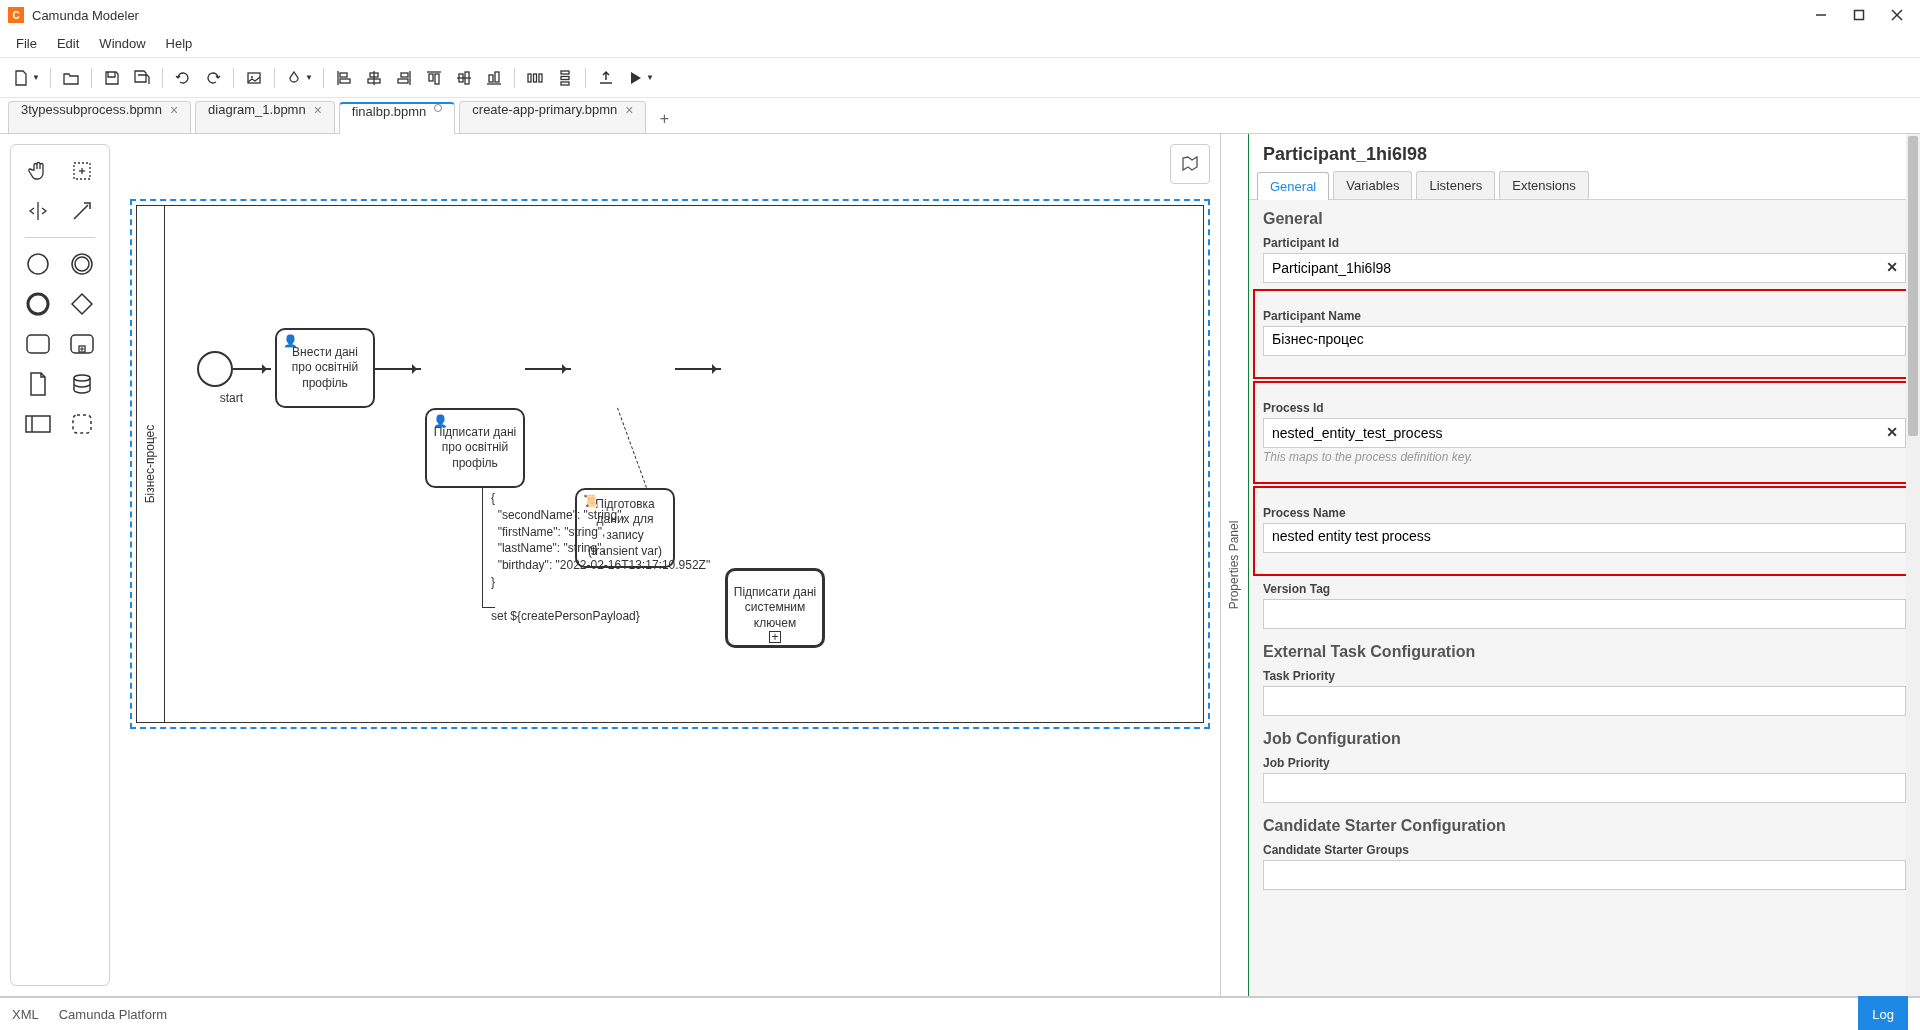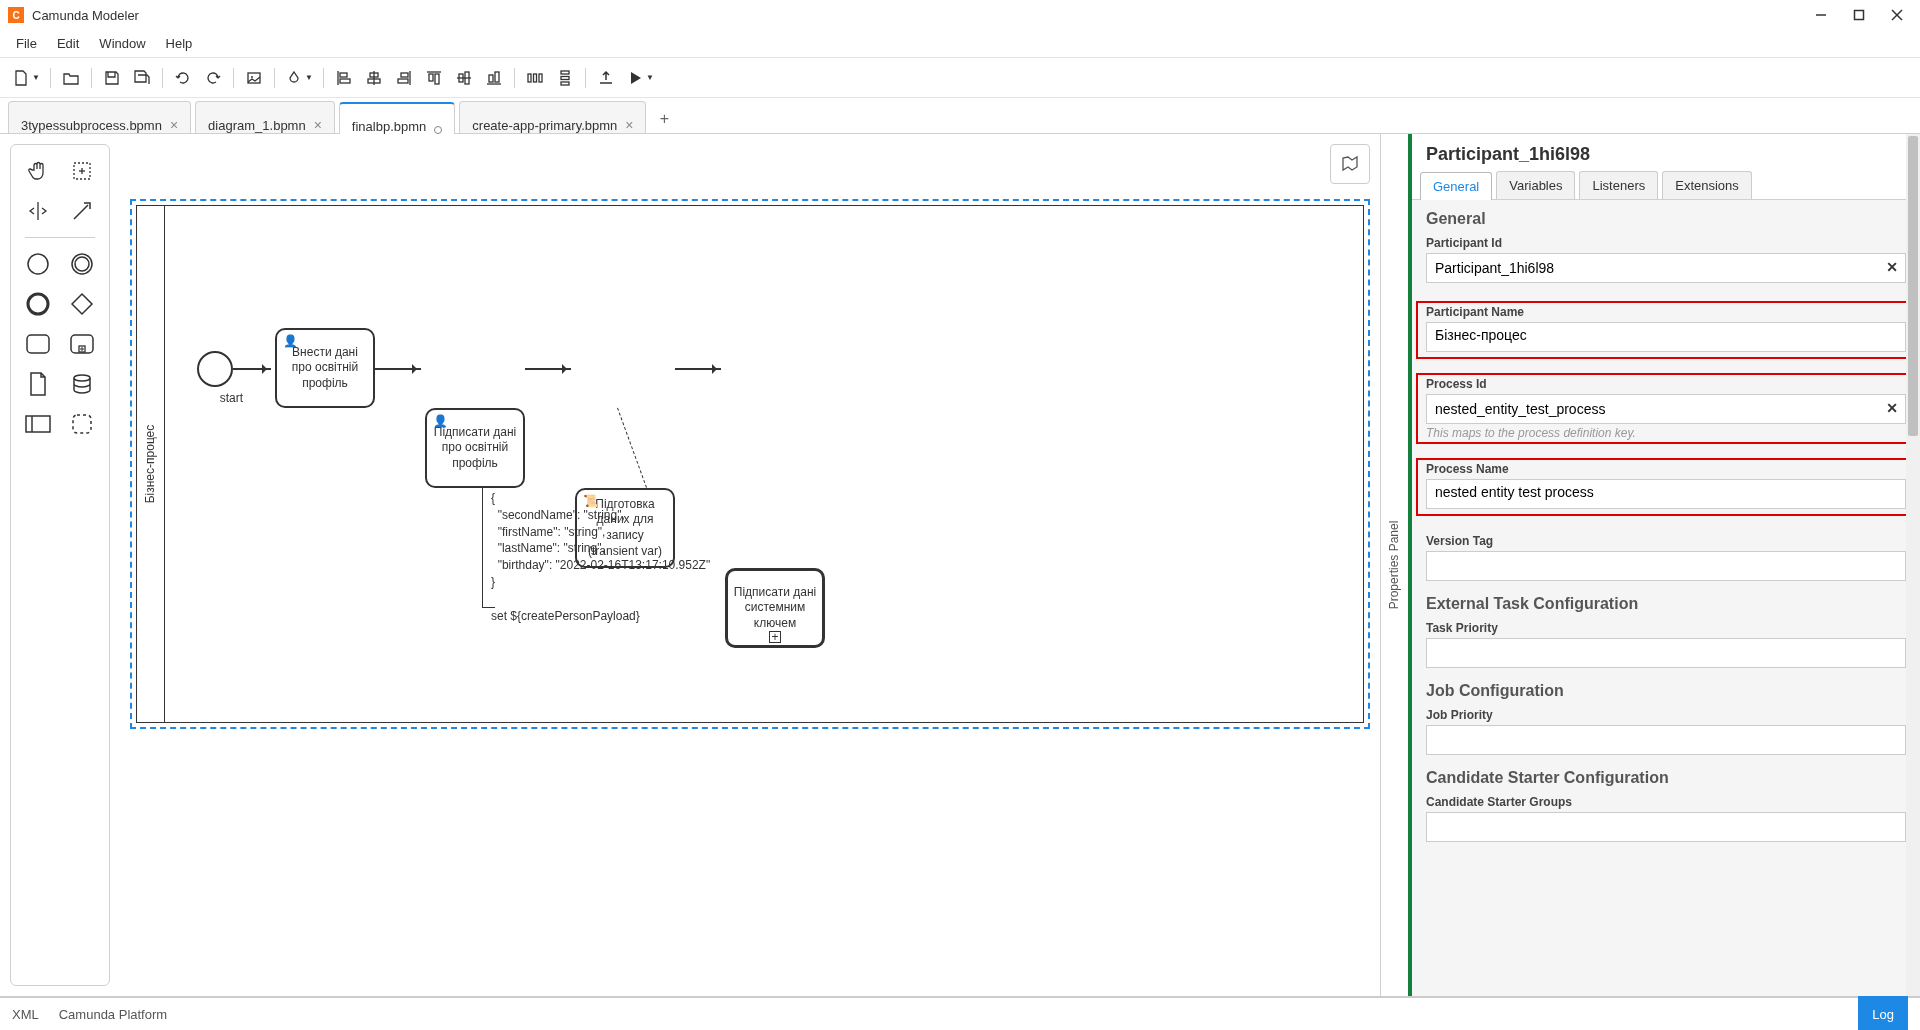--- a/index.html
+++ b/index.html
@@ -19,21 +19,21 @@
   
   .toolbar { height: 40px; display: flex; align-items: center; padding: 0 8px; gap: 2px; border-bottom: 1px solid #e5e5e5; }
   .tb-btn { width: 28px; height: 28px; display: flex; align-items: center; justify-content: center; cursor: pointer; color: #333; }
   .tb-sep { width: 1px; height: 20px; background: #d0d0d0; margin: 0 4px; }
   .tb-btn svg { width: 18px; height: 18px; }
   .tb-btn .caret { font-size: 8px; margin-left: 2px; }
   .tb-btn.has-caret { width: 36px; }
   
   
   .tabbar { height: 36px; display: flex; align-items: flex-end; padding: 0 8px; border-bottom: 1px solid #d0d0d0; background: #fff; }
-  .tab { height: 32px; display: flex; align-items: flex-end; padding: 0 12px; gap: 8px; border: 1px solid #d0d0d0; border-bottom: none; margin-right: 4px; background: #f5f5f5; cursor: pointer; border-radius: 4px 4px 0 0; }
+  .tab { height: 32px; display: flex; align-items: flex-start; padding: 0 12px; gap: 8px; border: 1px solid #d0d0d0; border-bottom: none; margin-right: 4px; background: #f5f5f5; cursor: pointer; border-radius: 4px 4px 0 0; }
   .tab.active { background: #fff; border-top: 2px solid #1e88e5; position: relative; top: 1px; }
   .tab-close { color: #888; font-size: 14px; cursor: pointer; }
   .tab-dirty { width: 8px; height: 8px; border: 1px solid #888; border-radius: 50%; }
   .tab-add { width: 28px; height: 28px; display: flex; align-items: center; justify-content: center; cursor: pointer; font-size: 16px; color: #666; }
   
   
   .main { display: flex; height: calc(100vh - 30px - 28px - 40px - 36px - 34px); }
   
   
   .palette { width: 100px; border: 1px solid #d0d0d0; border-radius: 6px; margin: 10px; padding: 8px 4px; display: flex; flex-direction: column; align-items: center; gap: 4px; }
@@ -63,35 +63,35 @@
   .annotation { position: absolute; border-left: 1.5px solid #333; padding: 4px 8px; font-size: 12px; line-height: 1.4; white-space: pre; }
   .annotation::before { content: ''; position: absolute; top: 0; left: 0; width: 12px; height: 1.5px; background: #333; }
   .annotation::after { content: ''; position: absolute; bottom: 0; left: 0; width: 12px; height: 1.5px; background: #333; }
   .assoc-line { position: absolute; border-left: 1px dashed #333; transform-origin: top left; }
   
   
   .props-collapse { width: 28px; border-left: 1px solid #d0d0d0; display: flex; align-items: center; justify-content: center; background: #fff; cursor: pointer; }
   .props-collapse span { transform: rotate(-90deg); white-space: nowrap; font-size: 12px; color: #555; }
   
   
-  .props { width: 512px; border-left: 4px solid #15803d; background: #f5f5f5; overflow-y: auto; position: relative; }
+  .props { width: 672px; border-left: 1px solid #15803d; background: #f5f5f5; overflow-y: auto; position: relative; }
   .props-scroll { position: absolute; right: 0; top: 0; bottom: 0; width: 14px; background: #f0f0f0; }
   .props-scroll-thumb { width: 10px; margin: 2px; background: #c0c0c0; border-radius: 2px; }
   .props-header { font-size: 18px; font-weight: bold; padding: 10px 14px 6px; background: #fff; }
   .props-tabs { display: flex; padding: 0 8px; background: #fff; border-bottom: 1px solid #d0d0d0; gap: 4px; }
   .ptab { padding: 6px 12px; border: 1px solid #ccc; border-bottom: none; background: #f2f2f2; cursor: pointer; border-radius: 3px 3px 0 0; font-size: 13px; }
   .ptab.active { background: #fff; color: #1e88e5; border-color: #bbb; position: relative; top: 1px; }
   .section-title { font-size: 16px; font-weight: bold; padding: 10px 14px 4px; color: #555; }
   .field { padding: 4px 14px; }
   .field-label { font-size: 12px; font-weight: bold; color: #444; margin-bottom: 3px; display: block; }
   .field-input-wrap { position: relative; }
   .field-input { width: 100%; height: 30px; padding: 4px 26px 4px 8px; border: 1px solid #ccc; font-size: 14px; background: #fff; font-family: inherit; }
   .field-clear { position: absolute; right: 8px; top: 6px; font-size: 14px; cursor: pointer; color: #333; font-weight: bold; }
   .field-hint { font-size: 12px; color: #999; font-style: italic; margin-top: 2px; }
-  .field.hl { outline: 2px solid #d00; outline-offset: -2px; margin: 14px 4px; padding: 4px 10px; }
+  .field.hl { outline: 2px solid #d00; outline-offset: -2px; margin: 2px 4px; padding: 20px 10px; }
   .field textarea { width: 100%; height: 30px; padding: 4px 26px 4px 8px; border: 1px solid #ccc; font-size: 14px; resize: none; font-family: inherit; }
   .checkbox-field { padding: 8px 14px; display: flex; align-items: center; gap: 6px; font-size: 13px; font-weight: bold; }
   .checkbox-field input { width: 14px; height: 14px; accent-color: #1e88e5; }
   
   
   .statusbar { height: 34px; border-top: 2px solid #ccc; display: flex; align-items: center; padding: 0 12px; gap: 20px; font-size: 13px; color: #555; }
   .statusbar .log { margin-left: auto; background: #1e88e5; color: #fff; padding: 16px 14px; cursor: pointer; }
 </style>
 </head>
 <body>

